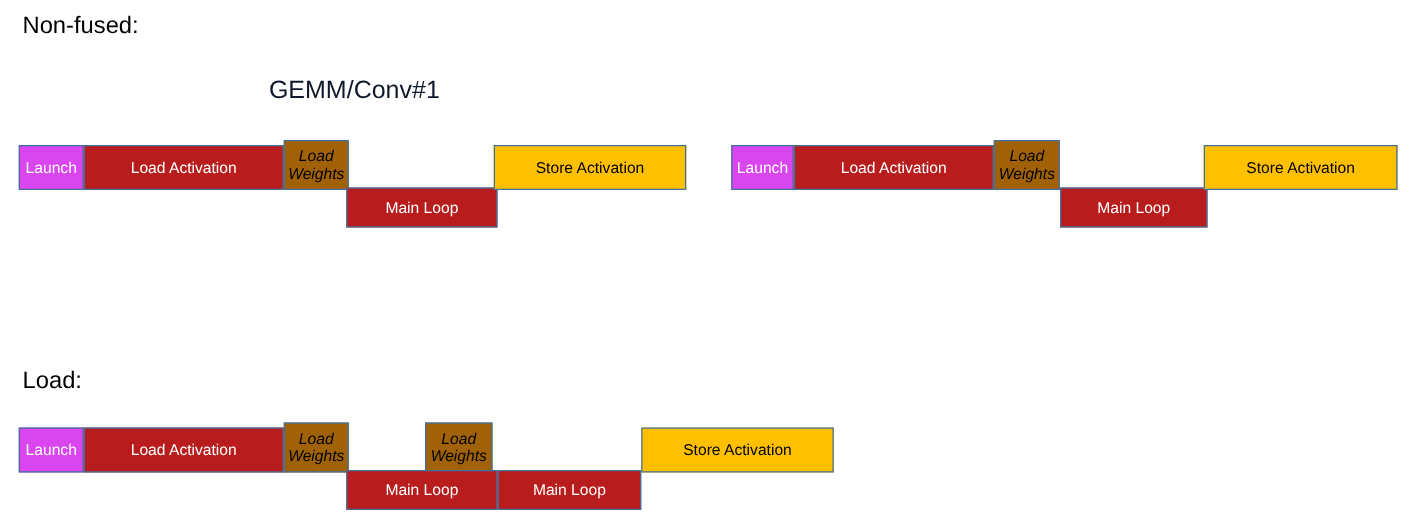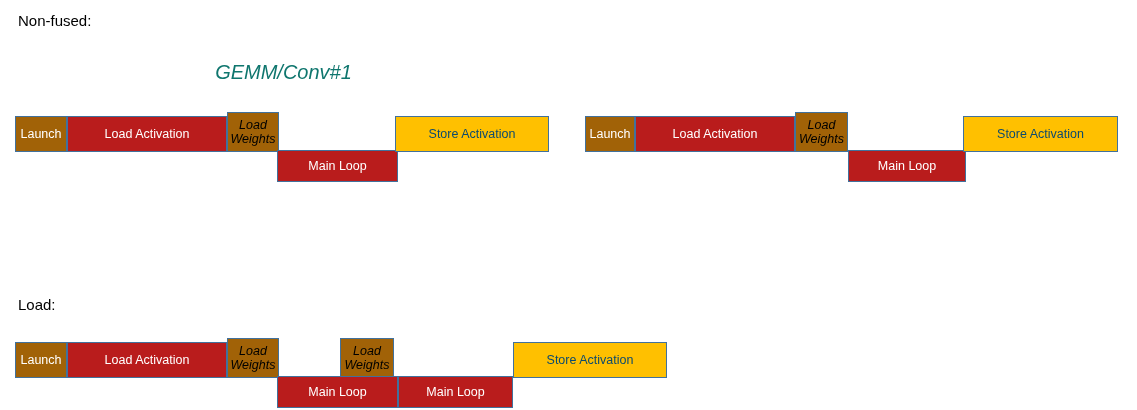--- a/index.html
+++ b/index.html
@@ -10,57 +10,56 @@
   body {
     width: 1137px;
     height: 410px;
     position: relative;
     overflow: hidden;
     font-family: "Liberation Sans", sans-serif;
     color: #000000;
   }
   .section-label {
     position: absolute;
-    font-size: 15px;
+    font-size: 19px;
     line-height: 22px;
     color: #000000;
     white-space: nowrap;
   }
   .kernel-title {
     position: absolute;
     font-size: 20px;
     line-height: 24px;
     text-align: center;
     white-space: nowrap;
-    color: #0f766e;
-    font-style: italic;
+    color: #0f172a;
   }
   .bar {
     position: absolute;
     box-sizing: border-box;
     border: 1px solid #41719C;
     display: flex;
     align-items: center;
     justify-content: center;
     text-align: center;
     font-size: 12.5px;
     line-height: 14px;
     letter-spacing: 0px;
     overflow: hidden;
   }
   .bar span {
     display: block;
     width: 100%;
     padding: 0 1px;
     white-space: pre-line;
   }
-  .bar.launch   { background: #a16207; color: #ffffff; }
+  .bar.launch   { background: #d946ef; color: #ffffff; }
   .bar.purple   { background: #b91c1c; color: #ffffff; }
   .bar.yellow   { background: #a16207; color: #000000; border-color: #41719C; font-style: italic; }
-  .bar.orange   { background: #FFC000; color: #0c4a6e; }
+  .bar.orange   { background: #FFC000; color: #000000; }
   .timeline {
     position: absolute;
     left: 0;
     top: 0;
     width: 1137px;
     height: 410px;
   }
 </style>
 </head>
 <body>

